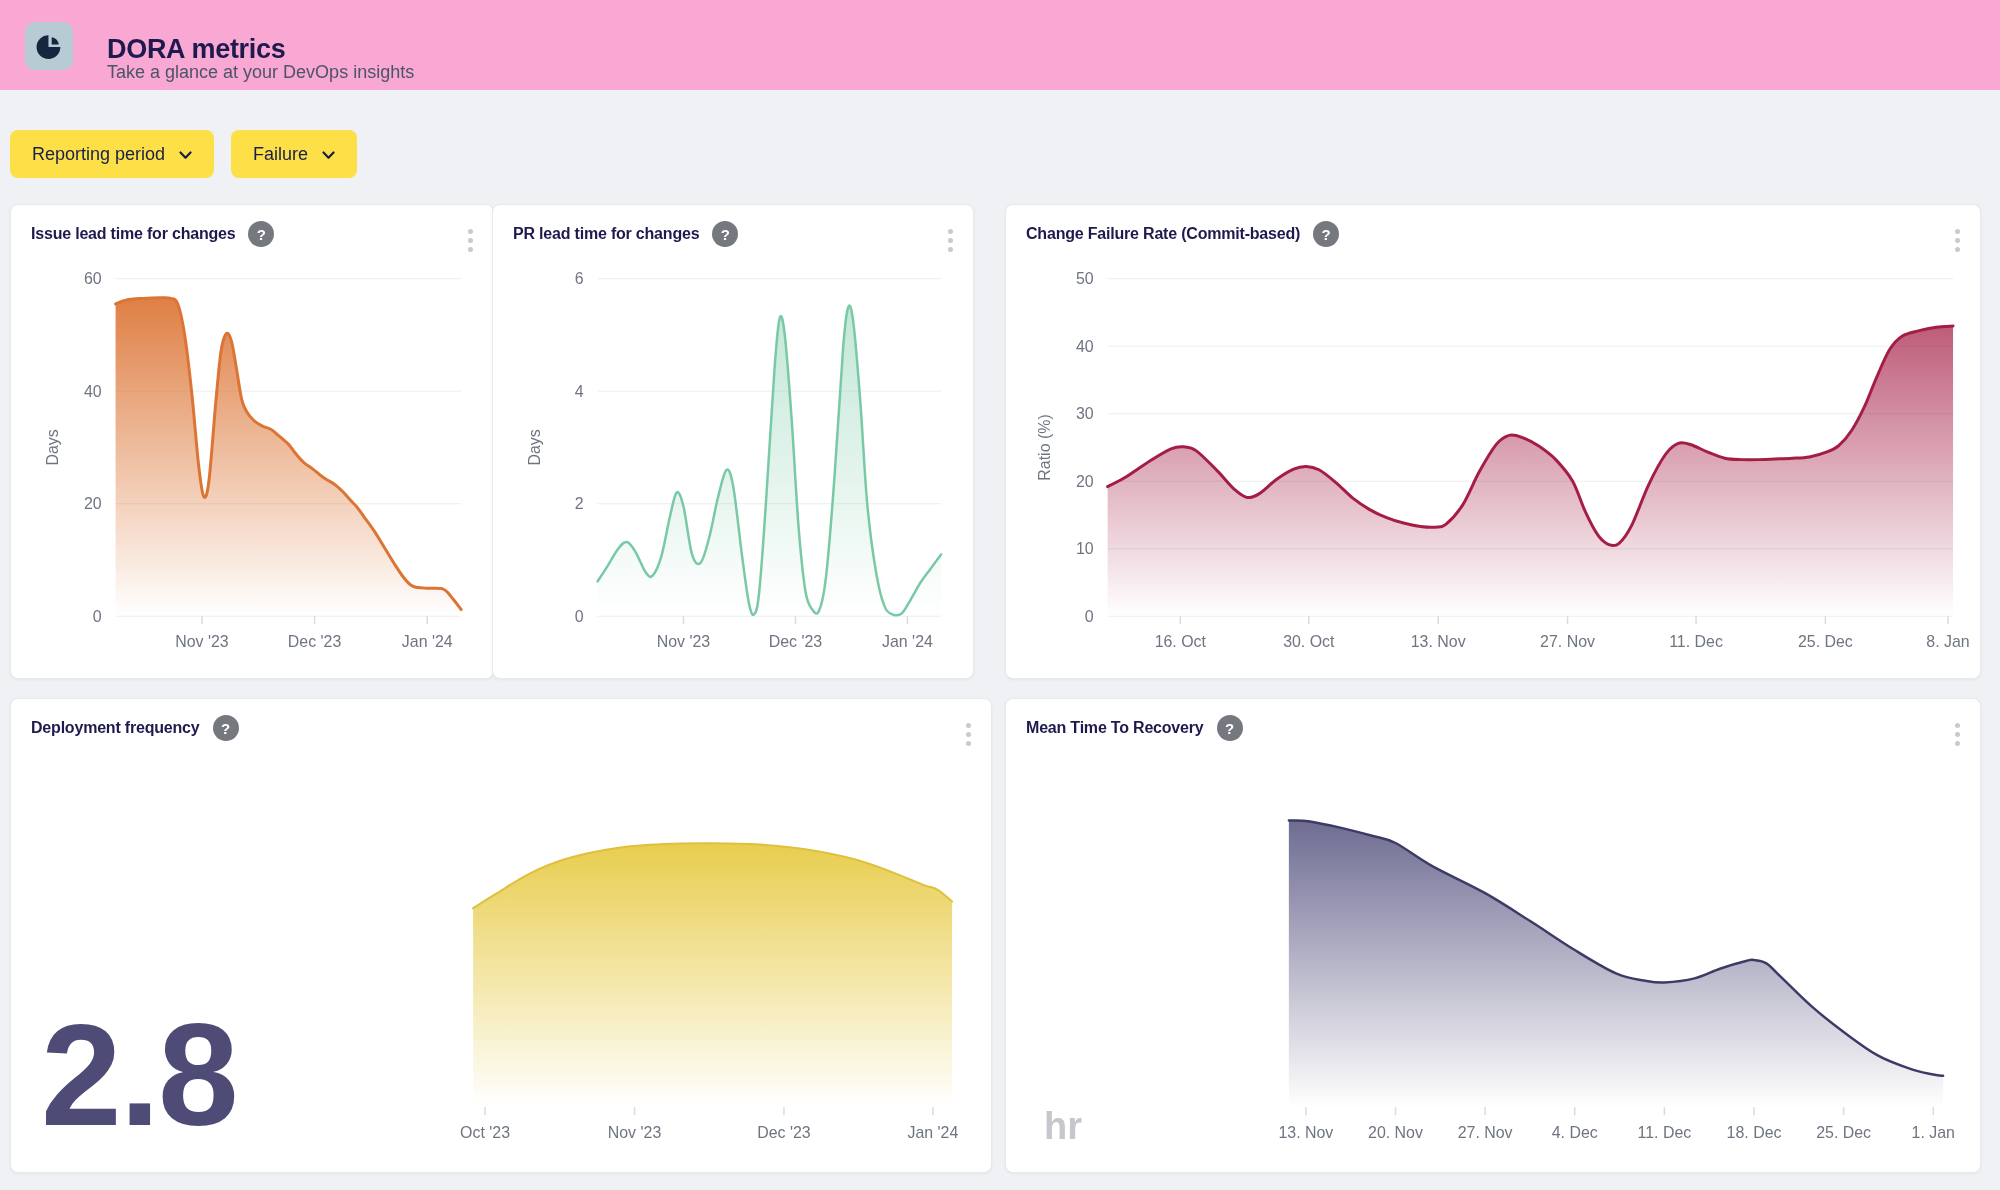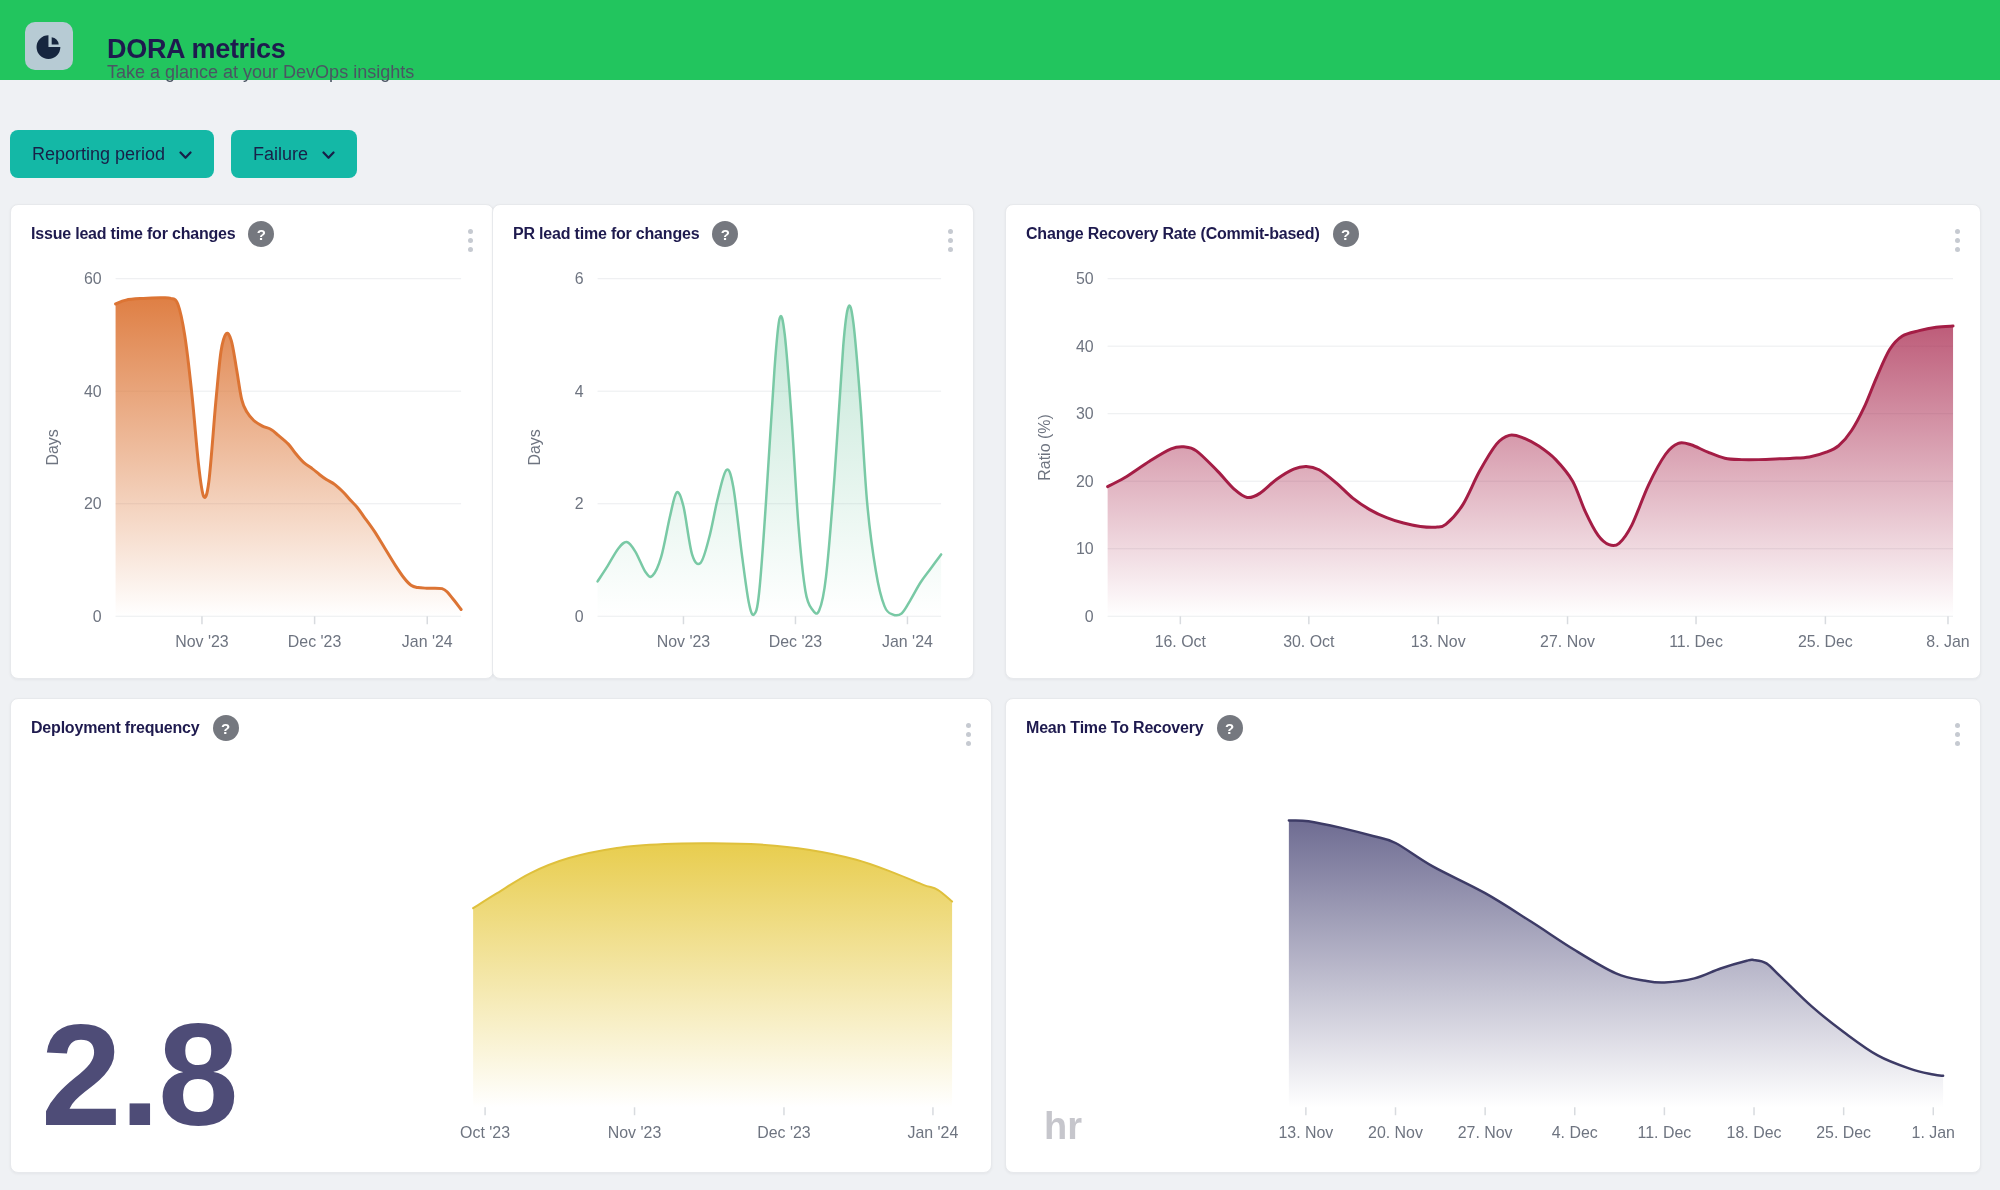--- a/index.html
+++ b/index.html
@@ -1,25 +1,25 @@
 <!DOCTYPE html>
 <html><head>
 <meta charset="utf-8">
 <style>
   html,body{margin:0;padding:0;width:2000px;height:1190px;background:#eff1f4;
     font-family:"Liberation Sans",sans-serif;position:relative;overflow:hidden;}
   
-  .page-header{position:absolute;left:0;top:0;width:100%;height:80px;background:#22c55e;}
+  .page-header{position:absolute;left:0;top:0;width:100%;height:90px;background:#f9a8d4;}
   .app-icon{position:absolute;left:25px;top:22px;width:48px;height:48px;border-radius:10px;
     background:#b7cbd4;display:flex;align-items:center;justify-content:center;}
   .page-title{position:absolute;left:107px;top:16px;font-size:27px;font-weight:700;color:#1e1a4e;letter-spacing:-0.3px;}
   .page-subtitle{position:absolute;left:107px;top:62px;font-size:18px;color:#4b5563;}
   
   .filters{position:absolute;left:10px;top:130px;display:flex;gap:17px;}
-  .filter-btn{height:48px;display:inline-flex;align-items:center;gap:14px;background:#14b8a6;
+  .filter-btn{height:48px;display:inline-flex;align-items:center;gap:14px;background:#fde047;
     border:none;border-radius:8px;padding:0 22px;font-size:18px;font-weight:500;color:#182048;
     font-family:"Liberation Sans",sans-serif;cursor:pointer;}
   
   .card{position:absolute;background:#ffffff;border:1px solid #e7e9ec;border-radius:8px;
     box-shadow:0 1px 3px rgba(20,24,40,.05);box-sizing:border-box;}
   #card-issue {left:10px;  top:204px;width:484px;height:475px;}
   #card-pr    {left:492px; top:204px;width:482px;height:475px;}
   #card-cfr   {left:1005px;top:204px;width:976px;height:475px;}
   #card-deploy{left:10px;  top:698px;width:982px;height:475px;}
   #card-mttr  {left:1005px;top:698px;width:976px;height:475px;}
@@ -140,21 +140,21 @@
       <text x="303.72" y="444" text-anchor="middle" class="ax">Dec '23</text>
       <line x1="416.19" x2="416.19" y1="413" y2="421" stroke="#d8dbdf" stroke-width="1.5"></line>
       <text x="416.19" y="444" text-anchor="middle" class="ax">Jan '24</text>
       <path d="M105.0,378.0C106.7,375.3 111.9,367.6 115.3,362.1C118.8,356.7 122.5,349.2 125.7,345.2C128.9,341.2 131.4,337.9 134.3,338.4C137.2,338.9 139.8,342.9 142.9,348.0C146.1,353.1 150.4,364.9 153.3,368.9C156.2,373.0 157.6,374.9 160.2,372.3C162.8,369.8 165.9,363.4 168.8,353.7C171.7,344.0 174.9,325.0 177.4,314.1C180.0,303.3 182.1,290.6 184.4,288.7C186.7,286.8 188.7,292.5 191.3,302.8C193.8,313.2 197.0,341.4 199.9,350.9C202.8,360.3 205.6,362.1 208.5,359.3C211.4,356.5 214.3,344.7 217.1,333.9C220.0,323.1 222.9,305.6 225.8,294.3C228.6,283.0 231.8,268.0 234.4,266.1C237.0,264.2 238.7,268.9 241.3,283.1C243.9,297.2 247.3,331.5 249.9,350.9C252.5,370.2 254.8,388.8 256.8,398.9C258.8,409.0 260.3,412.7 262.0,411.3C263.7,409.9 265.1,409.0 267.1,390.4C269.2,371.8 271.5,337.7 274.0,300.0C276.6,262.3 280.4,195.5 282.7,164.4C285.0,133.3 286.1,119.2 287.9,113.6C289.6,107.9 291.0,113.5 293.0,130.5C295.0,147.4 297.6,183.2 299.9,215.3C302.2,247.3 304.5,293.9 306.8,322.6C309.1,351.3 311.4,373.6 313.7,387.6C316.0,401.5 318.3,402.9 320.6,406.2C322.9,409.5 325.2,412.8 327.5,407.3C329.8,401.9 331.8,396.0 334.4,373.4C337.0,350.9 340.2,310.4 343.0,271.8C345.9,233.1 349.4,170.1 351.7,141.8C354.0,113.6 355.1,106.0 356.9,102.3C358.6,98.5 360.0,103.2 362.0,119.2C364.0,135.2 366.6,168.2 368.9,198.3C371.2,228.4 373.2,271.8 375.8,300.0C378.4,328.3 381.6,350.7 384.5,367.8C387.3,384.9 390.2,395.6 393.1,402.8C395.9,410.1 398.8,410.1 401.7,411.3C404.6,412.5 407.4,412.5 410.3,410.2C413.2,407.8 415.8,402.4 418.9,397.2C422.1,392.0 425.8,384.5 429.3,379.1C432.7,373.7 436.2,369.7 439.6,365.0C443.1,360.3 448.3,353.2 450.0,350.9L450.0,413L105.0,413Z" fill="url(#grad1)" stroke="none"></path>
       <path d="M105.0,378.0C106.7,375.3 111.9,367.6 115.3,362.1C118.8,356.7 122.5,349.2 125.7,345.2C128.9,341.2 131.4,337.9 134.3,338.4C137.2,338.9 139.8,342.9 142.9,348.0C146.1,353.1 150.4,364.9 153.3,368.9C156.2,373.0 157.6,374.9 160.2,372.3C162.8,369.8 165.9,363.4 168.8,353.7C171.7,344.0 174.9,325.0 177.4,314.1C180.0,303.3 182.1,290.6 184.4,288.7C186.7,286.8 188.7,292.5 191.3,302.8C193.8,313.2 197.0,341.4 199.9,350.9C202.8,360.3 205.6,362.1 208.5,359.3C211.4,356.5 214.3,344.7 217.1,333.9C220.0,323.1 222.9,305.6 225.8,294.3C228.6,283.0 231.8,268.0 234.4,266.1C237.0,264.2 238.7,268.9 241.3,283.1C243.9,297.2 247.3,331.5 249.9,350.9C252.5,370.2 254.8,388.8 256.8,398.9C258.8,409.0 260.3,412.7 262.0,411.3C263.7,409.9 265.1,409.0 267.1,390.4C269.2,371.8 271.5,337.7 274.0,300.0C276.6,262.3 280.4,195.5 282.7,164.4C285.0,133.3 286.1,119.2 287.9,113.6C289.6,107.9 291.0,113.5 293.0,130.5C295.0,147.4 297.6,183.2 299.9,215.3C302.2,247.3 304.5,293.9 306.8,322.6C309.1,351.3 311.4,373.6 313.7,387.6C316.0,401.5 318.3,402.9 320.6,406.2C322.9,409.5 325.2,412.8 327.5,407.3C329.8,401.9 331.8,396.0 334.4,373.4C337.0,350.9 340.2,310.4 343.0,271.8C345.9,233.1 349.4,170.1 351.7,141.8C354.0,113.6 355.1,106.0 356.9,102.3C358.6,98.5 360.0,103.2 362.0,119.2C364.0,135.2 366.6,168.2 368.9,198.3C371.2,228.4 373.2,271.8 375.8,300.0C378.4,328.3 381.6,350.7 384.5,367.8C387.3,384.9 390.2,395.6 393.1,402.8C395.9,410.1 398.8,410.1 401.7,411.3C404.6,412.5 407.4,412.5 410.3,410.2C413.2,407.8 415.8,402.4 418.9,397.2C422.1,392.0 425.8,384.5 429.3,379.1C432.7,373.7 436.2,369.7 439.6,365.0C443.1,360.3 448.3,353.2 450.0,350.9" fill="none" stroke="#79c9a5" stroke-width="2.5" stroke-linecap="round" stroke-linejoin="round"></path>
     </svg>
 </section>
 
 <section class="card" id="card-cfr">
   <div class="card-head">
-    <span class="card-title">Change Recovery Rate (Commit-based)</span>
+    <span class="card-title">Change Failure Rate (Commit-based)</span>
     <span class="help-icon">?</span>
   </div>
   <div class="kebab">
       <i></i>
       <i></i>
       <i></i>
     </div>
   <svg class="chart-svg" viewBox="0 0 976 475">
       <defs>
         <linearGradient id="grad2" x1="0" y1="0" x2="0" y2="1">

